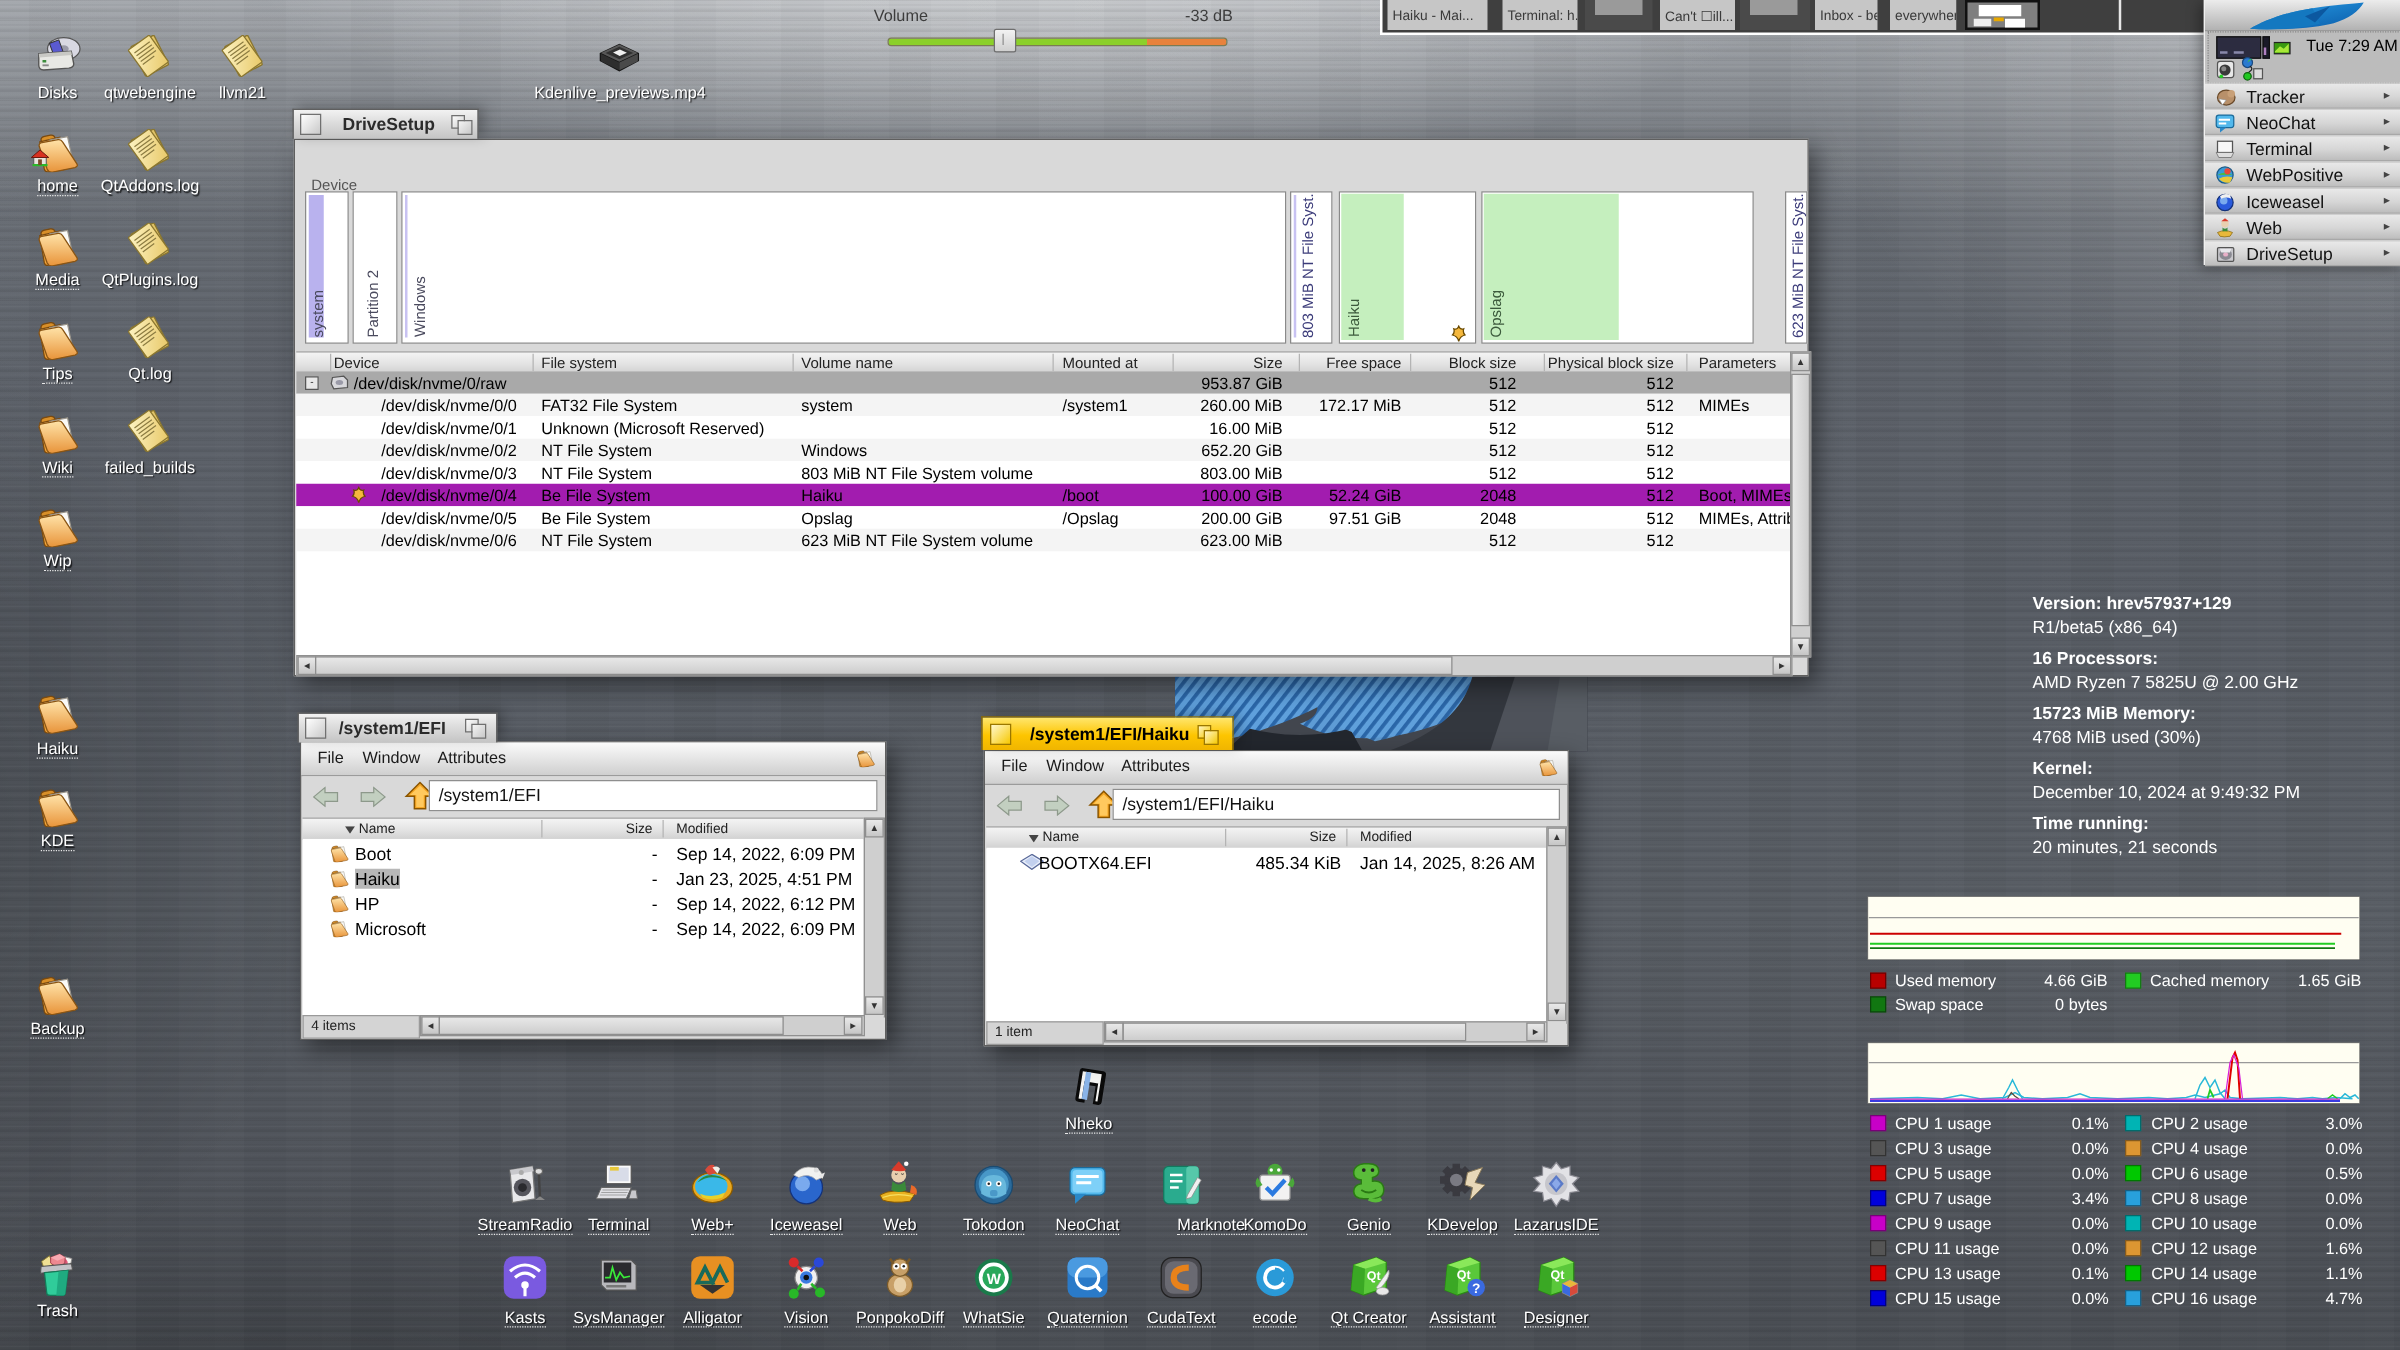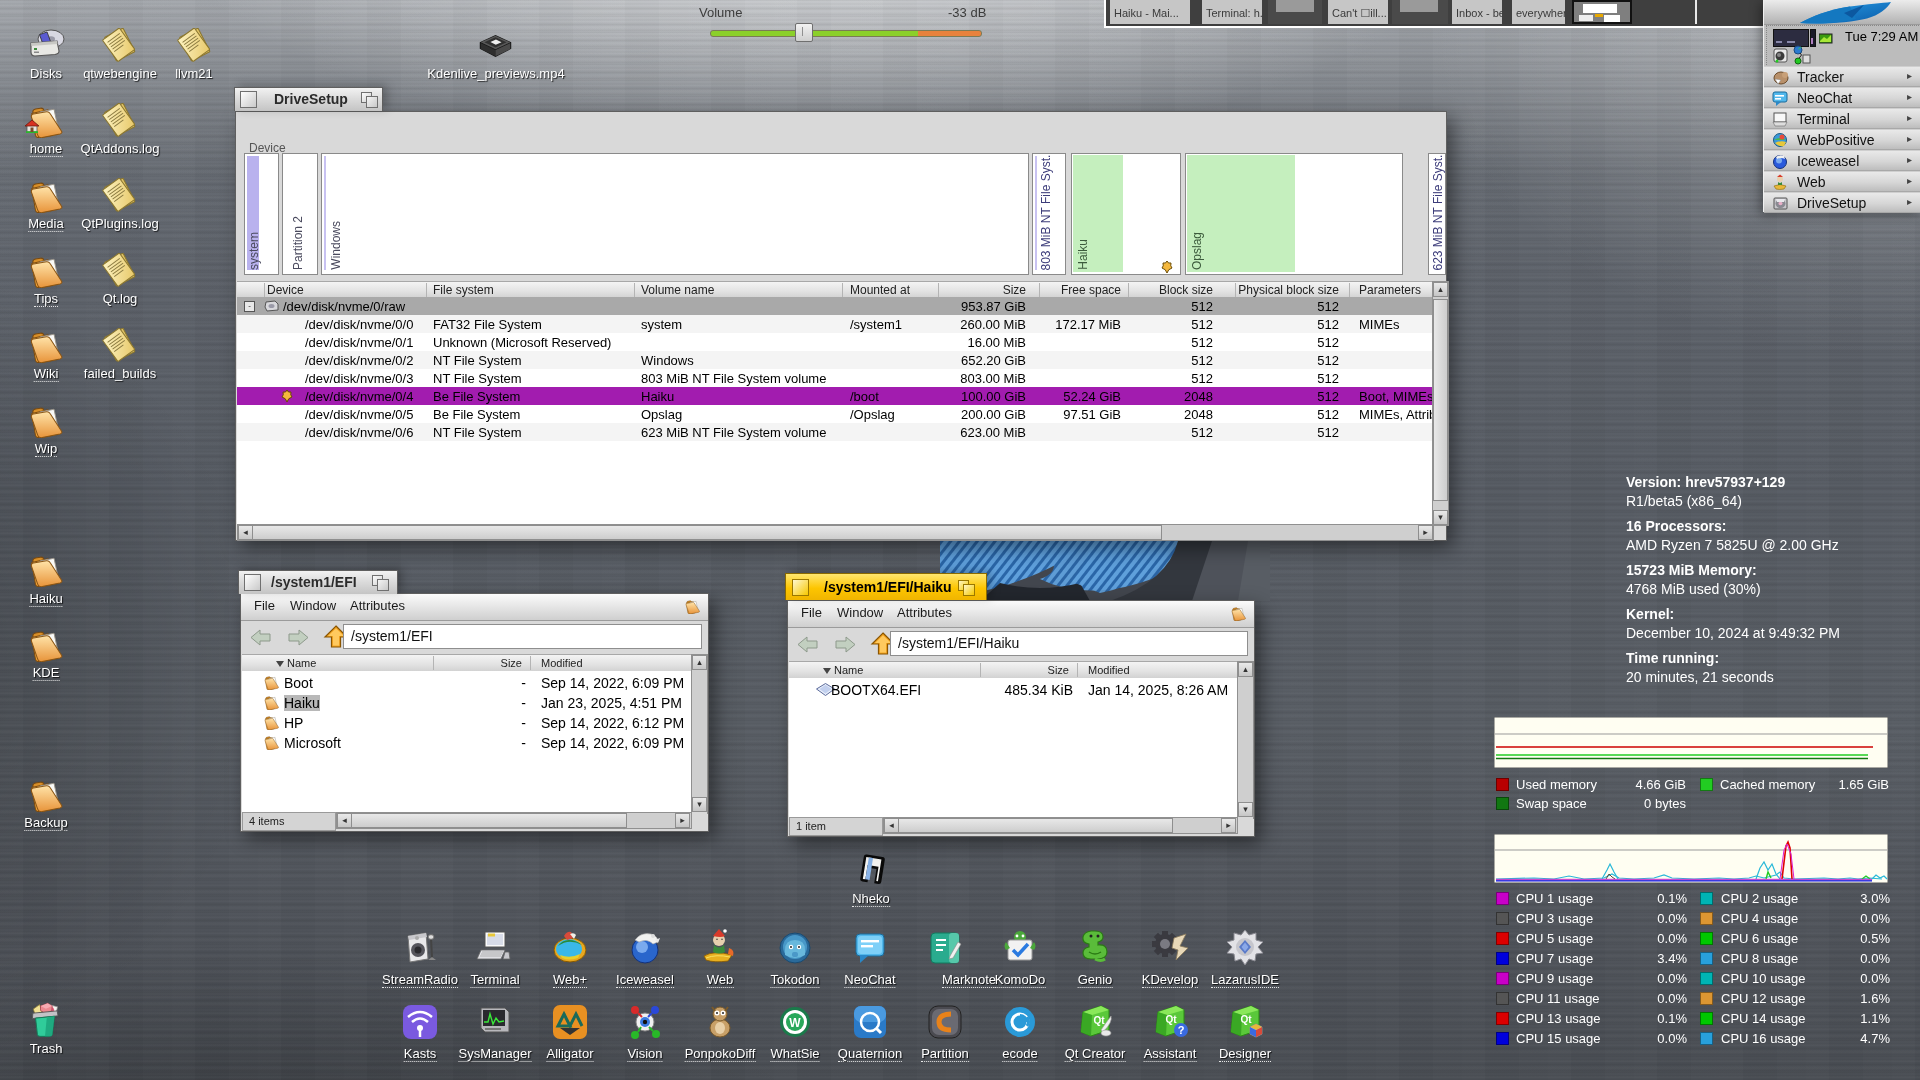--- a/index.html
+++ b/index.html
@@ -937,21 +937,21 @@
     <circle cx="20" cy="20" r="9" fill="none" stroke="#fff" stroke-width="2.5"></circle>
     <path d="M26 26 L31 31" stroke="#fff" stroke-width="3"></path>
     <path d="M11 14 L15 10 M25 30 L29 26" stroke="#2a7ac8" stroke-width="0"></path>
   </svg>
 <div class="dlabel u" style="left:870px;top:1046px;">Quaternion</div>
 <svg class="abs" style="left:925px;top:1002px;" width="40" height="40" viewBox="0 0 40 40">
     <rect x="4" y="4" width="32" height="32" rx="9" fill="#4a4a50" stroke="#222"></rect>
     <rect x="7" y="7" width="26" height="26" rx="7" fill="#6a6a72"></rect>
     <path d="M26 12 Q14 12 14 20 Q14 28 26 28" stroke="#e8821a" stroke-width="5" fill="none"></path>
   </svg>
-<div class="dlabel u" style="left:945px;top:1046px;">Partition</div>
+<div class="dlabel u" style="left:945px;top:1046px;">CudaText</div>
 <svg class="abs" style="left:1000px;top:1002px;" width="40" height="40" viewBox="0 0 40 40">
     <circle cx="20" cy="20" r="15" fill="#2a9ad8"></circle>
     <circle cx="20" cy="20" r="8" fill="none" stroke="#fff" stroke-width="3"></circle>
     <path d="M20 12 A8 8 0 0 1 28 20 L20 20 Z" fill="#2a9ad8"></path>
     <path d="M27 24 Q30 20 27 15" stroke="#2a9ad8" stroke-width="3" fill="none"></path>
   </svg>
 <div class="dlabel u" style="left:1020px;top:1046px;">ecode</div>
 <svg class="abs" style="left:1075px;top:1002px;" width="40" height="40" viewBox="0 0 40 40">
     <path d="M8 10 L26 4 L34 8 L34 28 L16 34 L6 30 Z" fill="#5ac83a" stroke="#2a8a14"></path>
     <path d="M8 10 L26 4 L34 8 L17 13 Z" fill="#8ae85a"></path>

